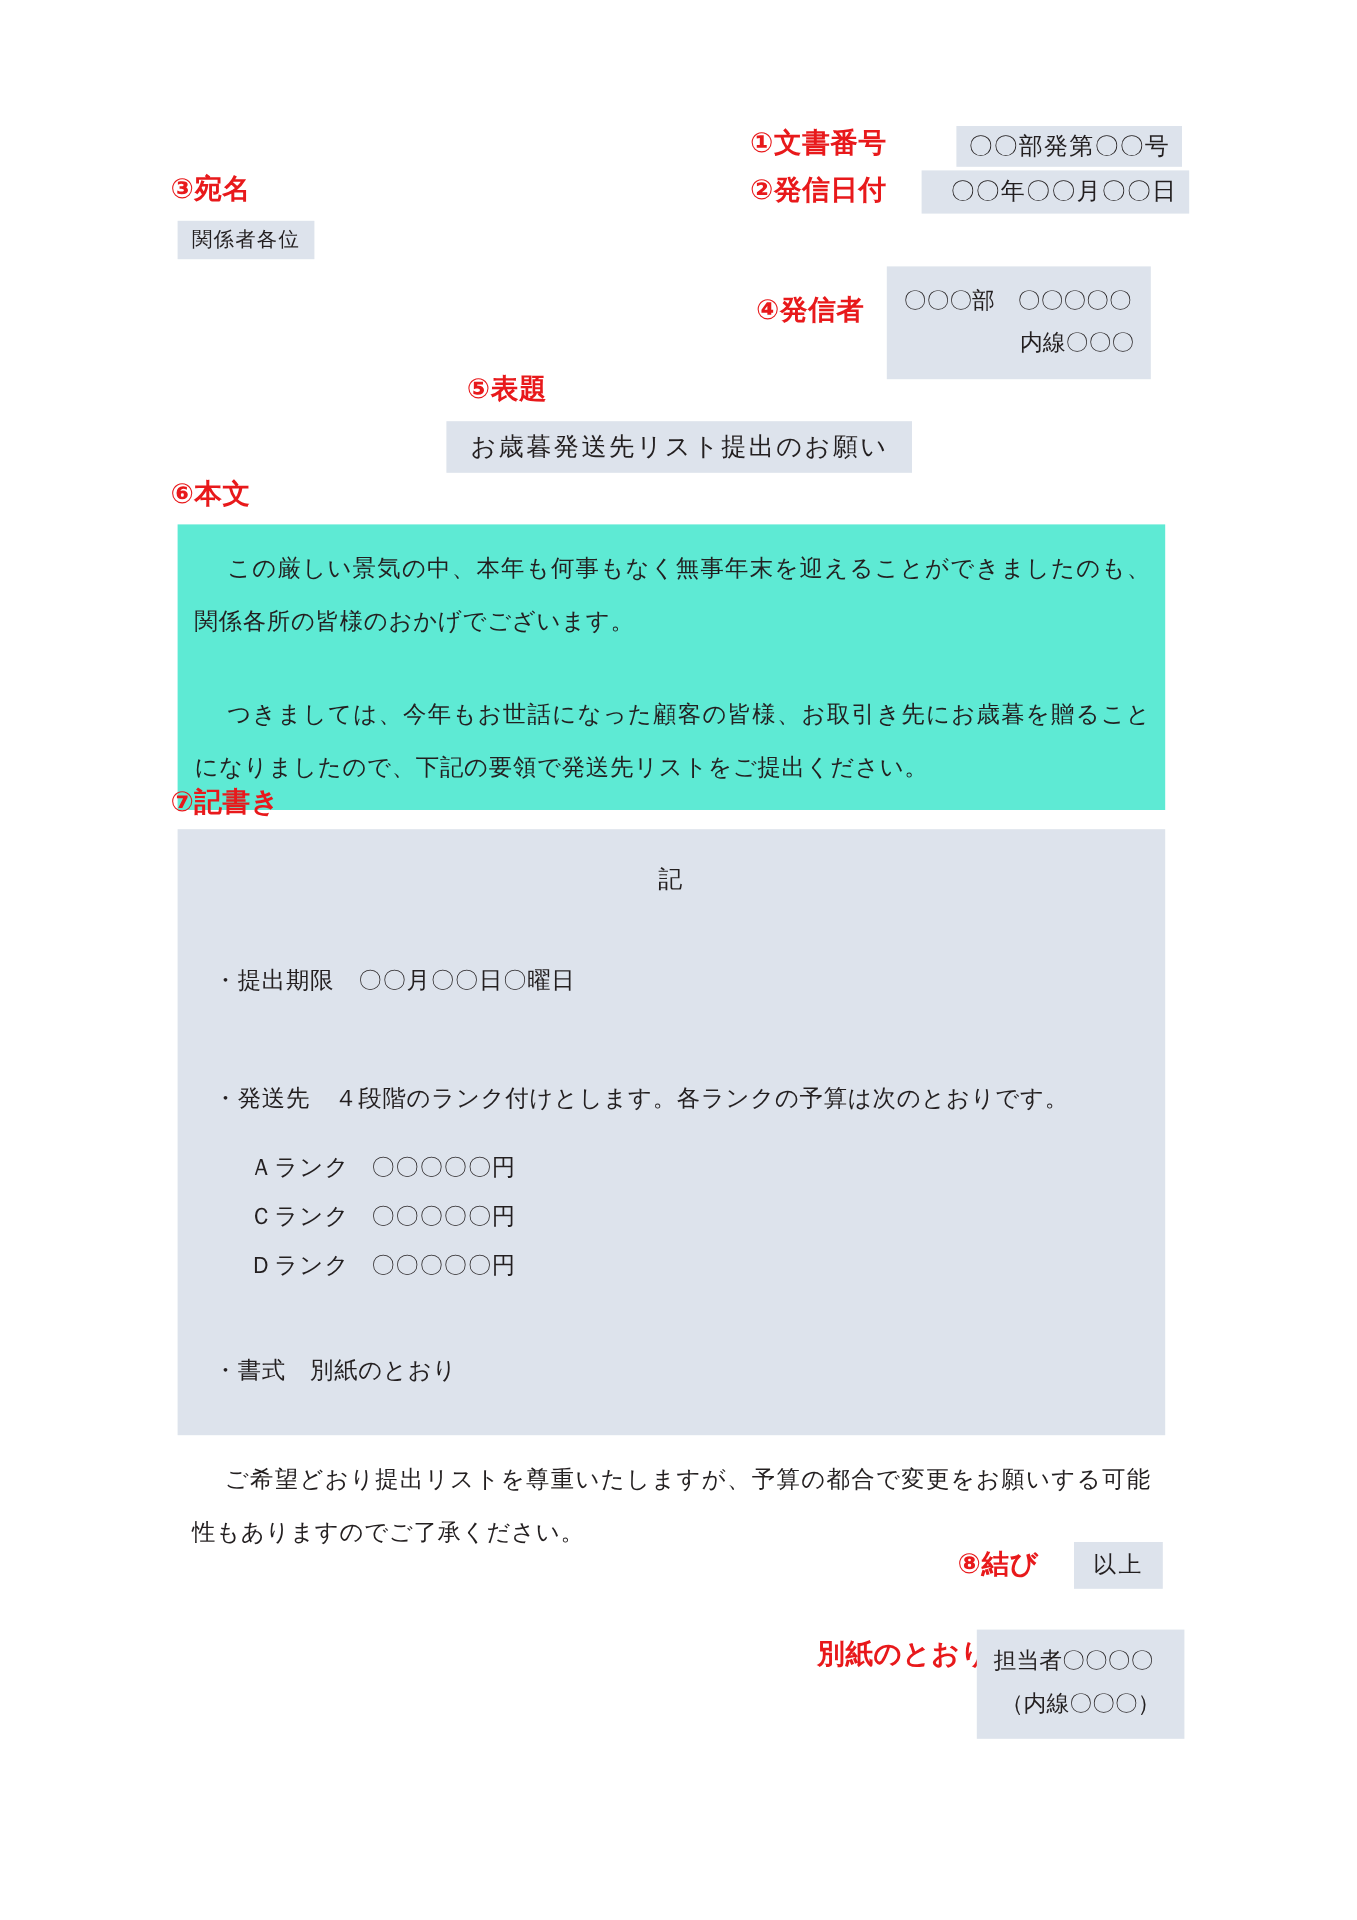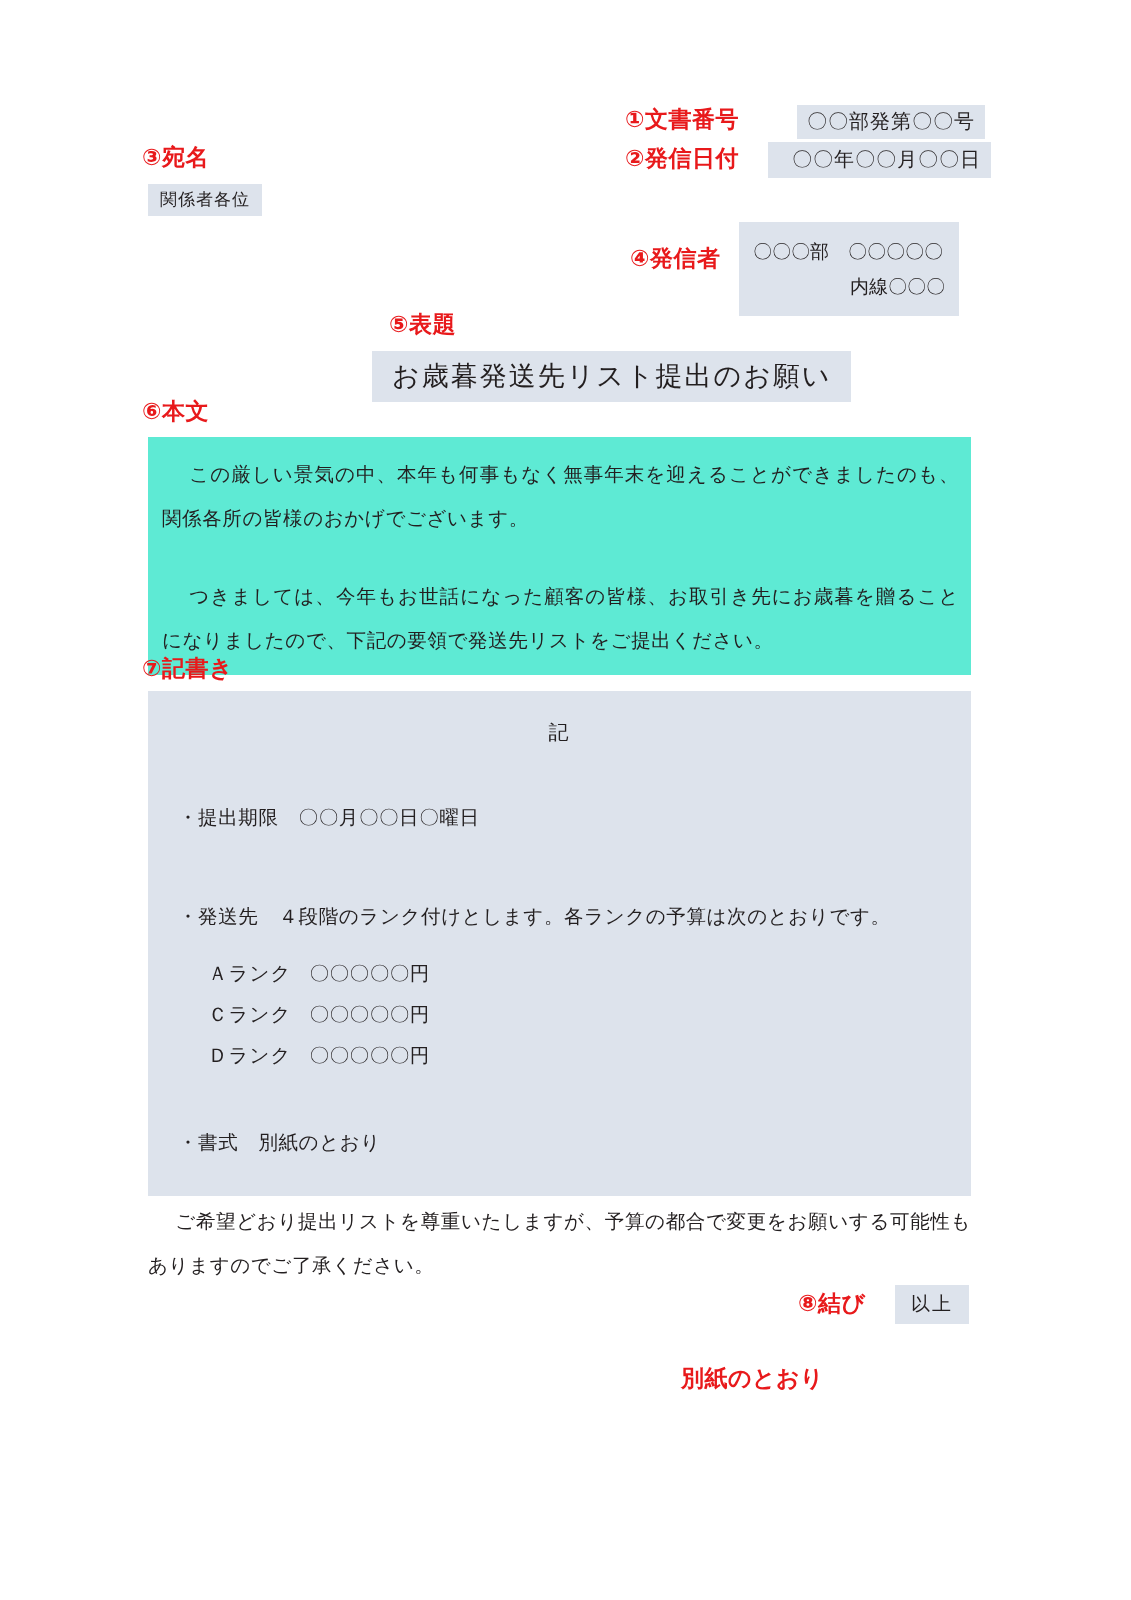--- a/index.html
+++ b/index.html
@@ -54,21 +54,21 @@
     letter-spacing: 1px;
   }
   .sender-box {
     font-size: 19px;
     padding: 12px 14px 12px 14px;
     line-height: 1.85;
     text-align: left;
   }
   .sender-line2 { text-align: right; }
   .title-box {
-    font-size: 27px;
+    font-size: 21px;
     padding: 7px 20px 8px 20px;
     letter-spacing: 2px;
   }
 
   .body-box {
     width: 823px;
     background: #5eead4;
     padding: 16px 0 12px 0;
     font-size: 19.5px;
     line-height: 2.25;
@@ -109,21 +109,21 @@
   }
   .rank-name { letter-spacing: 1px; }
   .rank-gap { display: inline-block; width: 18px; }
 
   .closing {
     width: 823px;
     font-size: 19.5px;
     line-height: 2.25;
     letter-spacing: 0.6px;
   }
-  .closing p { margin: 0; text-indent: 1.4em; text-align: justify; }
+  .closing p { margin: 12px; text-indent: 1.4em; text-align: justify; }
 
   .ijou {
     font-size: 19px;
     padding: 6px 16px 7px 16px;
     letter-spacing: 2px;
   }
   .person-box {
     font-size: 19px;
     padding: 9px 14px 10px 14px;
     line-height: 1.9;
@@ -183,14 +183,18 @@
   </div>
 
   <div class="abs closing" style="left:148px; top:1200px;">
     <p>ご希望どおり提出リストを尊重いたしますが、予算の都合で変更をお願いする可能性もありますのでご了承ください。</p>
   </div>
 
   <div class="abs anno" style="left:798px; top:1288px;">⑧結び</div>
   <div class="abs hl ijou" style="left:895px; top:1285px;">以上</div>
 
   <div class="abs anno" style="left:681px; top:1363px;">別紙のとおり</div>
+  <div class="abs hl person-box" style="left:814px; top:1358px; width:145px;">
+    <div>担当者〇〇〇〇</div>
+    <div class="person-line2">（内線〇〇〇）</div>
+  </div>
 
 </div>
 
 </body></html>

